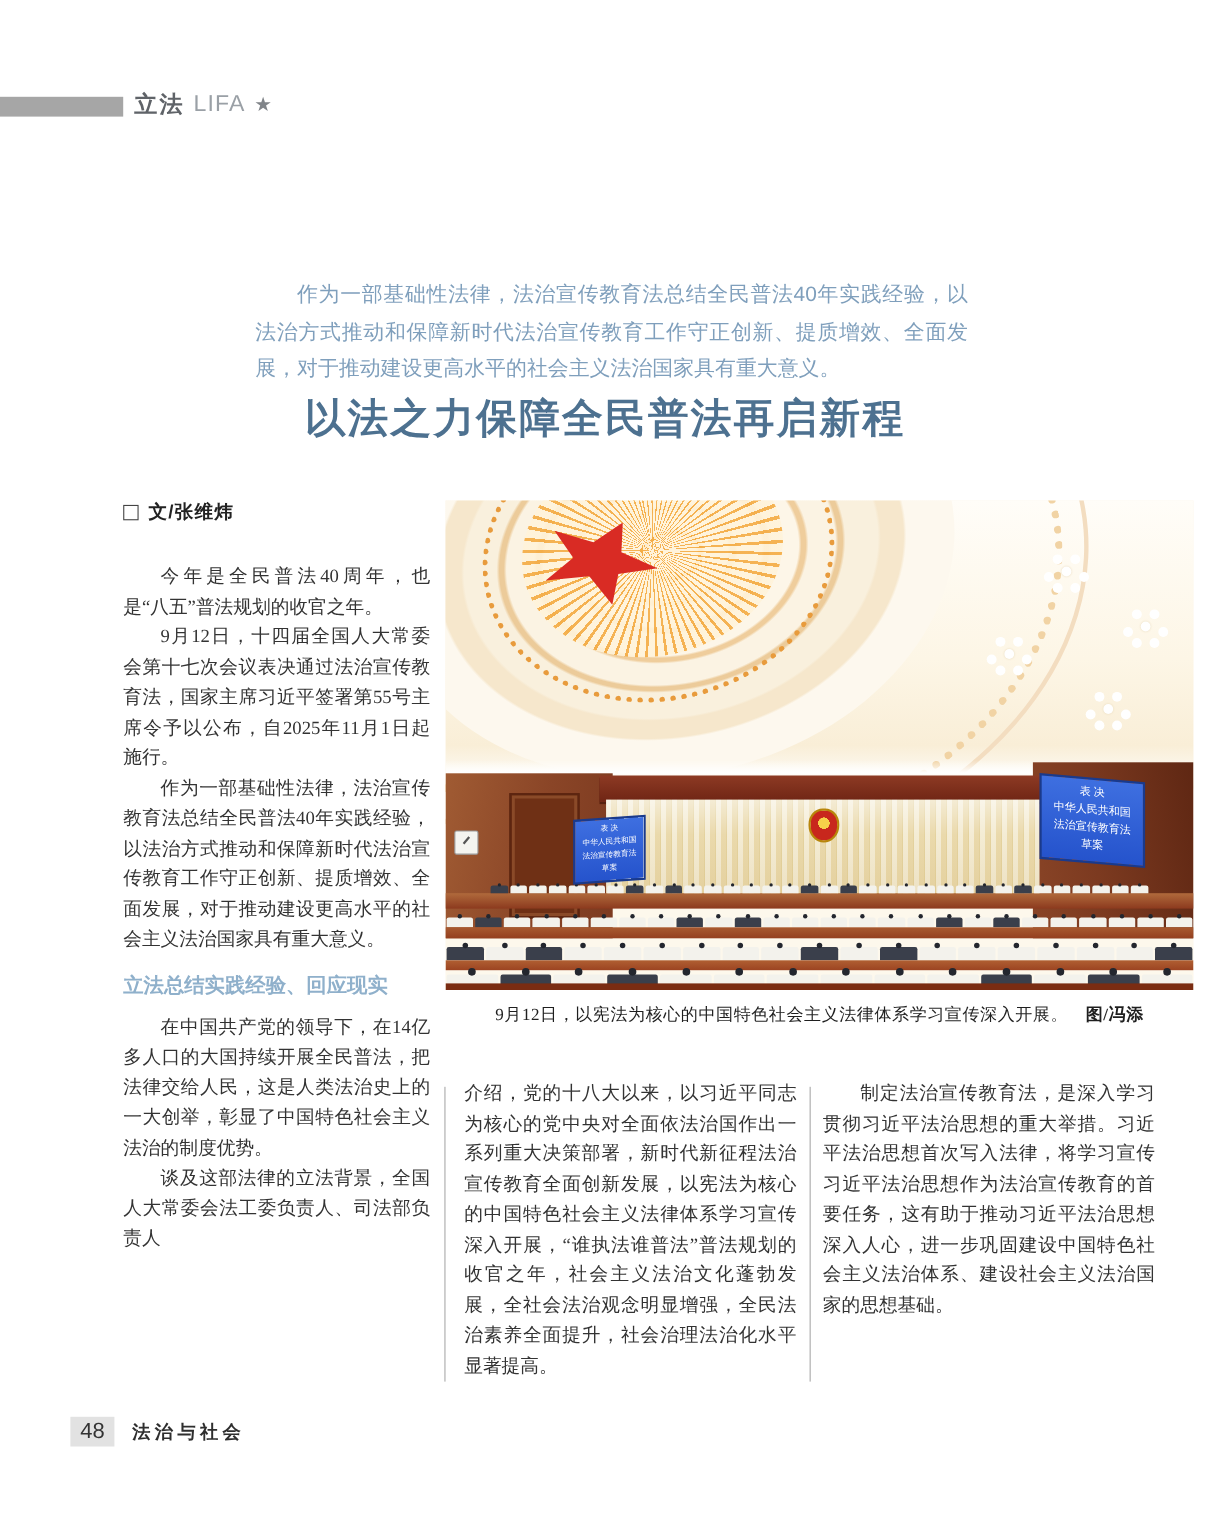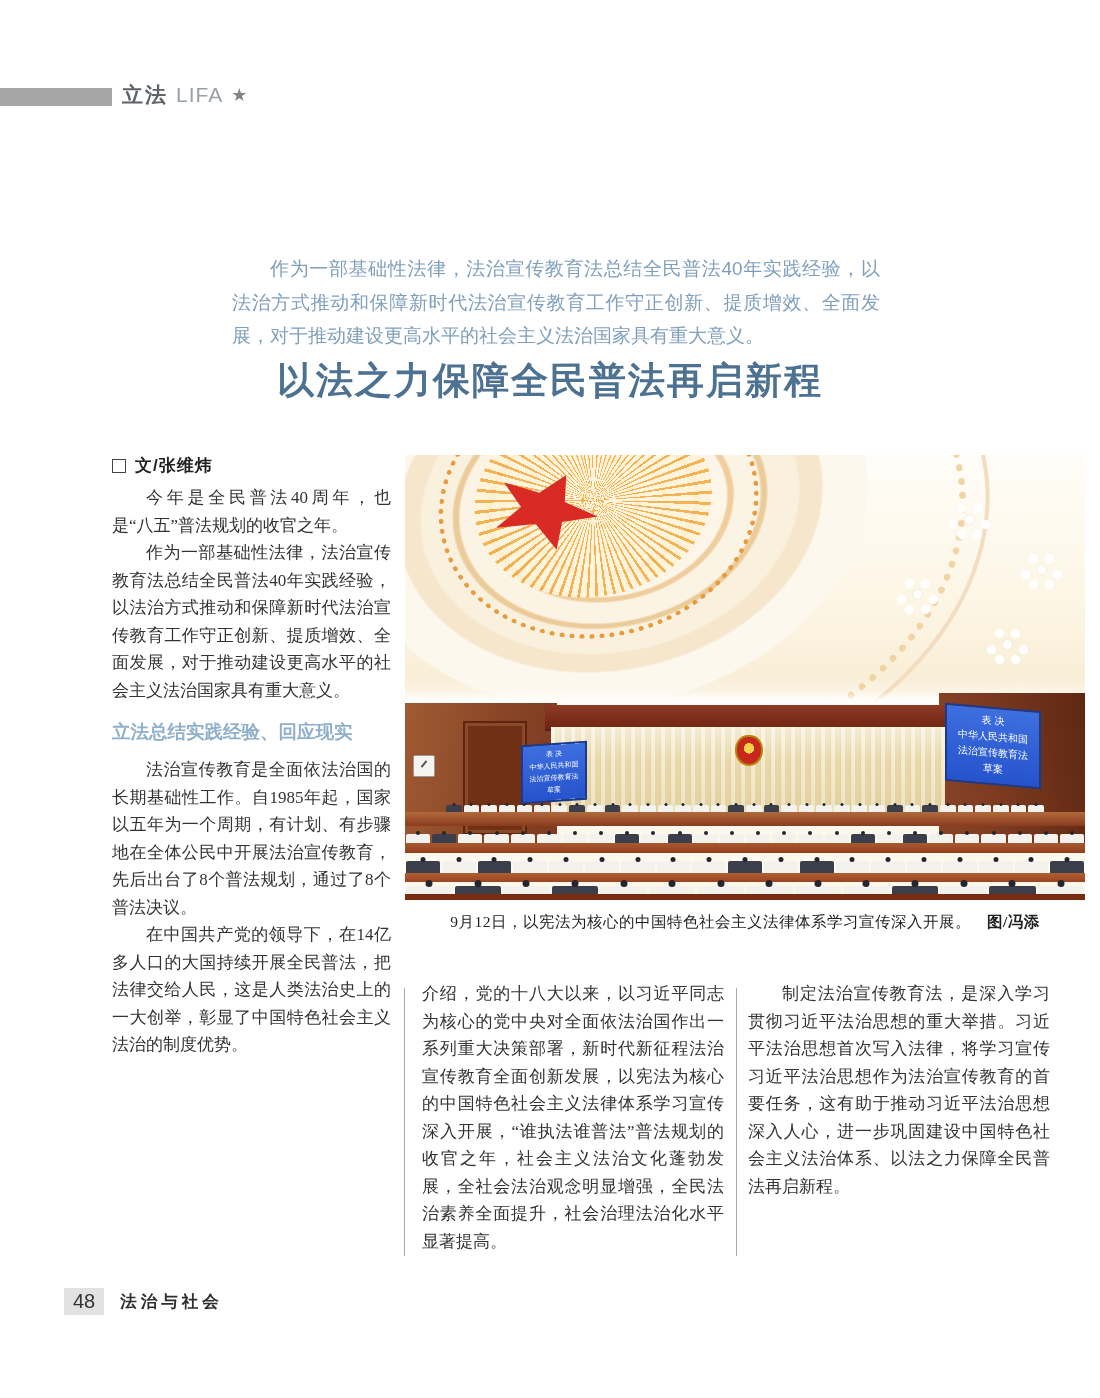--- a/index.html
+++ b/index.html
@@ -28,21 +28,21 @@
   
   .byline{left:112px;top:454px;display:flex;align-items:center;font-size:17px;color:#222;}
   .byline .sq{display:inline-block;width:12px;height:12px;border:1.5px solid #444;margin-right:9px;}
   .byline b{font-weight:bold;letter-spacing:1px;}
 
   
   .col{font-family:"Liberation Serif","DejaVu Serif",serif;color:#333;
     text-align:justify;font-size:17px;line-height:27.5px;}
   .col p{margin:0;text-indent:2em;}
   .col p.noindent{text-indent:0;}
-  .left-col{left:112px;top:484px;width:279px;}
+  .left-col{left:112px;top:510px;width:279px;}
   .mid-col{left:422px;top:980px;width:302px;}
   .right-col{left:748px;top:980px;width:302px;}
   .subhead{font-family:"Liberation Sans","DejaVu Sans",sans-serif;color:#8fb0cb;
     font-weight:bold;font-size:18.5px;line-height:30px;margin:13px 0 9px 0;}
   .vrule{width:1px;background:#a9a9a9;top:988px;height:268px;}
   .vrule.v1{left:404px;}
   .vrule.v2{left:736px;}
 
   
   .photo{left:405px;top:455px;width:680px;height:445px;overflow:hidden;background:#fdf8ec;}
@@ -143,26 +143,27 @@
 
 <div class="abs title">以法之力保障全民普法再启新程</div>
 
 <div class="abs byline">
   <span class="sq"></span>
   <b>文/张维炜</b>
 </div>
 
 <div class="abs col left-col">
   <p>今年是全民普法40周年，也是“八五”普法规划的收官之年。</p>
+  <p>9月12日，十四届全国人大常委会第十七次会议表决通过法治宣传教育法，国家主席习近平签署第55号主席令予以公布，自2025年11月1日起施行。</p>
   <p>作为一部基础性法律，法治宣传教育法总结全民普法40年实践经验，以法治方式推动和保障新时代法治宣传教育工作守正创新、提质增效、全面发展，对于推动建设更高水平的社会主义法治国家具有重大意义。</p>
   <div class="subhead">
     <div>立法总结实践经验、回应现实</div>
   </div>
-  <p>法治宣传教育是全面依法治国的长期基础性工作。自1985年起，国家以五年为一个周期，有计划、有步骤地在全体公民中开展法治宣传教育，先后出台了8个普法规划，通过了8个普法决议。</p>
   <p>在中国共产党的领导下，在14亿多人口的大国持续开展全民普法，把法律交给人民，这是人类法治史上的一大创举，彰显了中国特色社会主义法治的制度优势。</p>
+  <p>谈及这部法律的立法背景，全国人大常委会法工委负责人、司法部负责人</p>
 </div>
 
 <div class="abs photo">
   <div class="ceiling"></div>
   <div class="ring-outer"></div>
   <div class="ring-outer2"></div>
   <div class="dome">
     <div class="sunburst"></div>
     <div class="dot-ring"></div>
   </div>
@@ -493,19 +494,19 @@
 </div>
 
 <div class="abs vrule v1"></div>
 <div class="abs vrule v2"></div>
 
 <div class="abs col mid-col">
   <p class="noindent">介绍，党的十八大以来，以习近平同志为核心的党中央对全面依法治国作出一系列重大决策部署，新时代新征程法治宣传教育全面创新发展，以宪法为核心的中国特色社会主义法律体系学习宣传深入开展，“谁执法谁普法”普法规划的收官之年，社会主义法治文化蓬勃发展，全社会法治观念明显增强，全民法治素养全面提升，社会治理法治化水平显著提高。</p>
 </div>
 
 <div class="abs col right-col">
-  <p>制定法治宣传教育法，是深入学习贯彻习近平法治思想的重大举措。习近平法治思想首次写入法律，将学习宣传习近平法治思想作为法治宣传教育的首要任务，这有助于推动习近平法治思想深入人心，进一步巩固建设中国特色社会主义法治体系、以法之力保障全民普法再启新程。</p>
+  <p>制定法治宣传教育法，是深入学习贯彻习近平法治思想的重大举措。习近平法治思想首次写入法律，将学习宣传习近平法治思想作为法治宣传教育的首要任务，这有助于推动习近平法治思想深入人心，进一步巩固建设中国特色社会主义法治体系、建设社会主义法治国家的思想基础。</p>
 </div>
 
 <div class="abs footer">
   <span class="pagenum">48</span>
   <span class="magname">法治与社会</span>
 </div>
 
 </body></html>

